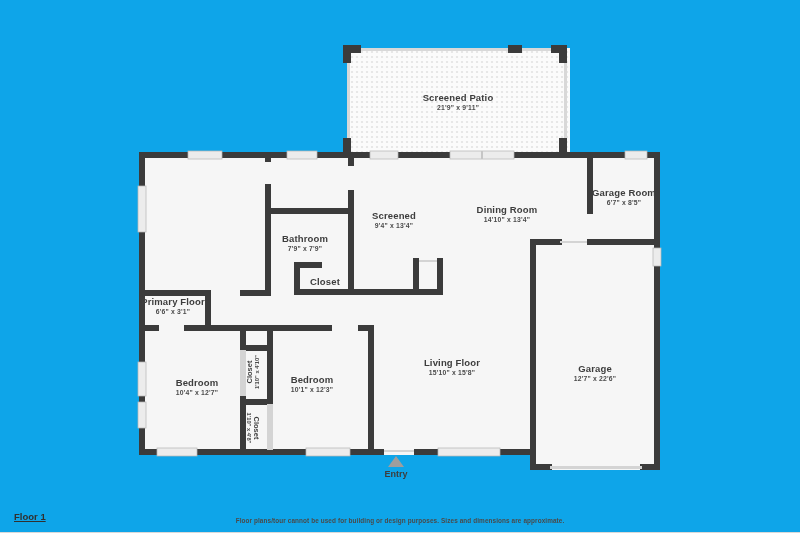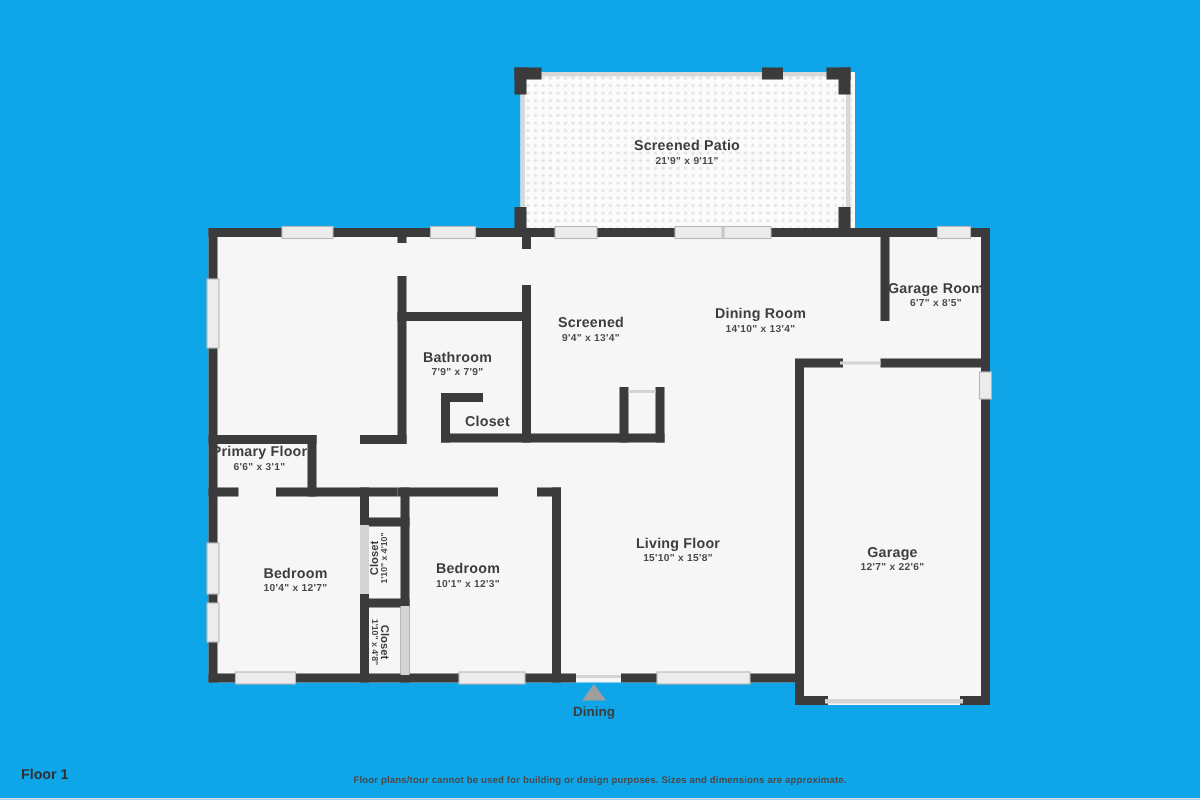--- a/index.html
+++ b/index.html
@@ -14,21 +14,21 @@
   .vlbl{position:absolute;transform:translate(-50%,-50%) rotate(-90deg);text-align:center;
         color:#3d3d3d;line-height:1.2;white-space:nowrap;}
   .vlbl.cw{transform:translate(-50%,-50%) rotate(90deg);}
   .vlbl .nm{display:block;font-size:7.5px;font-weight:bold;}
   .vlbl .dm{display:block;font-size:5.8px;font-weight:bold;color:#4a4a4a;}
   .entry-arrow{position:absolute;left:388px;top:456px;width:0;height:0;
         border-left:8px solid transparent;border-right:8px solid transparent;
         border-bottom:11px solid #9e9e9e;}
   .entry-lbl{position:absolute;left:396px;top:469px;transform:translateX(-50%);
         font-size:9px;font-weight:bold;color:#3d3d3d;}
-  .floor-lbl{position:absolute;left:14px;top:511px;font-size:9.5px;font-weight:bold;color:#303030;}
+  .floor-lbl{position:absolute;left:14px;top:511px;font-size:9.5px;font-weight:bold;color:#303030;text-decoration:underline;}
   .disclaimer{position:absolute;left:0;top:517px;width:100%;text-align:center;
         font-size:6.4px;font-weight:bold;color:#4a4a4a;letter-spacing:.1px;}
   .bottom-line{position:absolute;left:0;bottom:0;width:100%;height:1px;background:#d9d9d9;}
 </style>
 </head>
 <body>
 
 <div class="frame">
 
   <svg class="plan-svg" width="800" height="533" viewBox="0 0 800 533">
@@ -169,18 +169,18 @@
   <div class="lbl" style="left:452px;top:357px;">
     <span class="nm">Living Floor</span>
     <span class="dm">15'10" x 15'8"</span>
   </div>
   <div class="lbl" style="left:595px;top:343px;margin-top:20px;">
     <span class="nm">Garage</span>
     <span class="dm">12'7" x 22'6"</span>
   </div>
 
   <div class="entry-arrow"></div>
-  <div class="entry-lbl">Dining</div>
+  <div class="entry-lbl">Entry</div>
 
   <div class="floor-lbl">Floor 1</div>
   <div class="disclaimer">Floor plans/tour cannot be used for building or design purposes. Sizes and dimensions are approximate.</div>
   <div class="bottom-line"></div>
 </div>
 
 </body></html>

